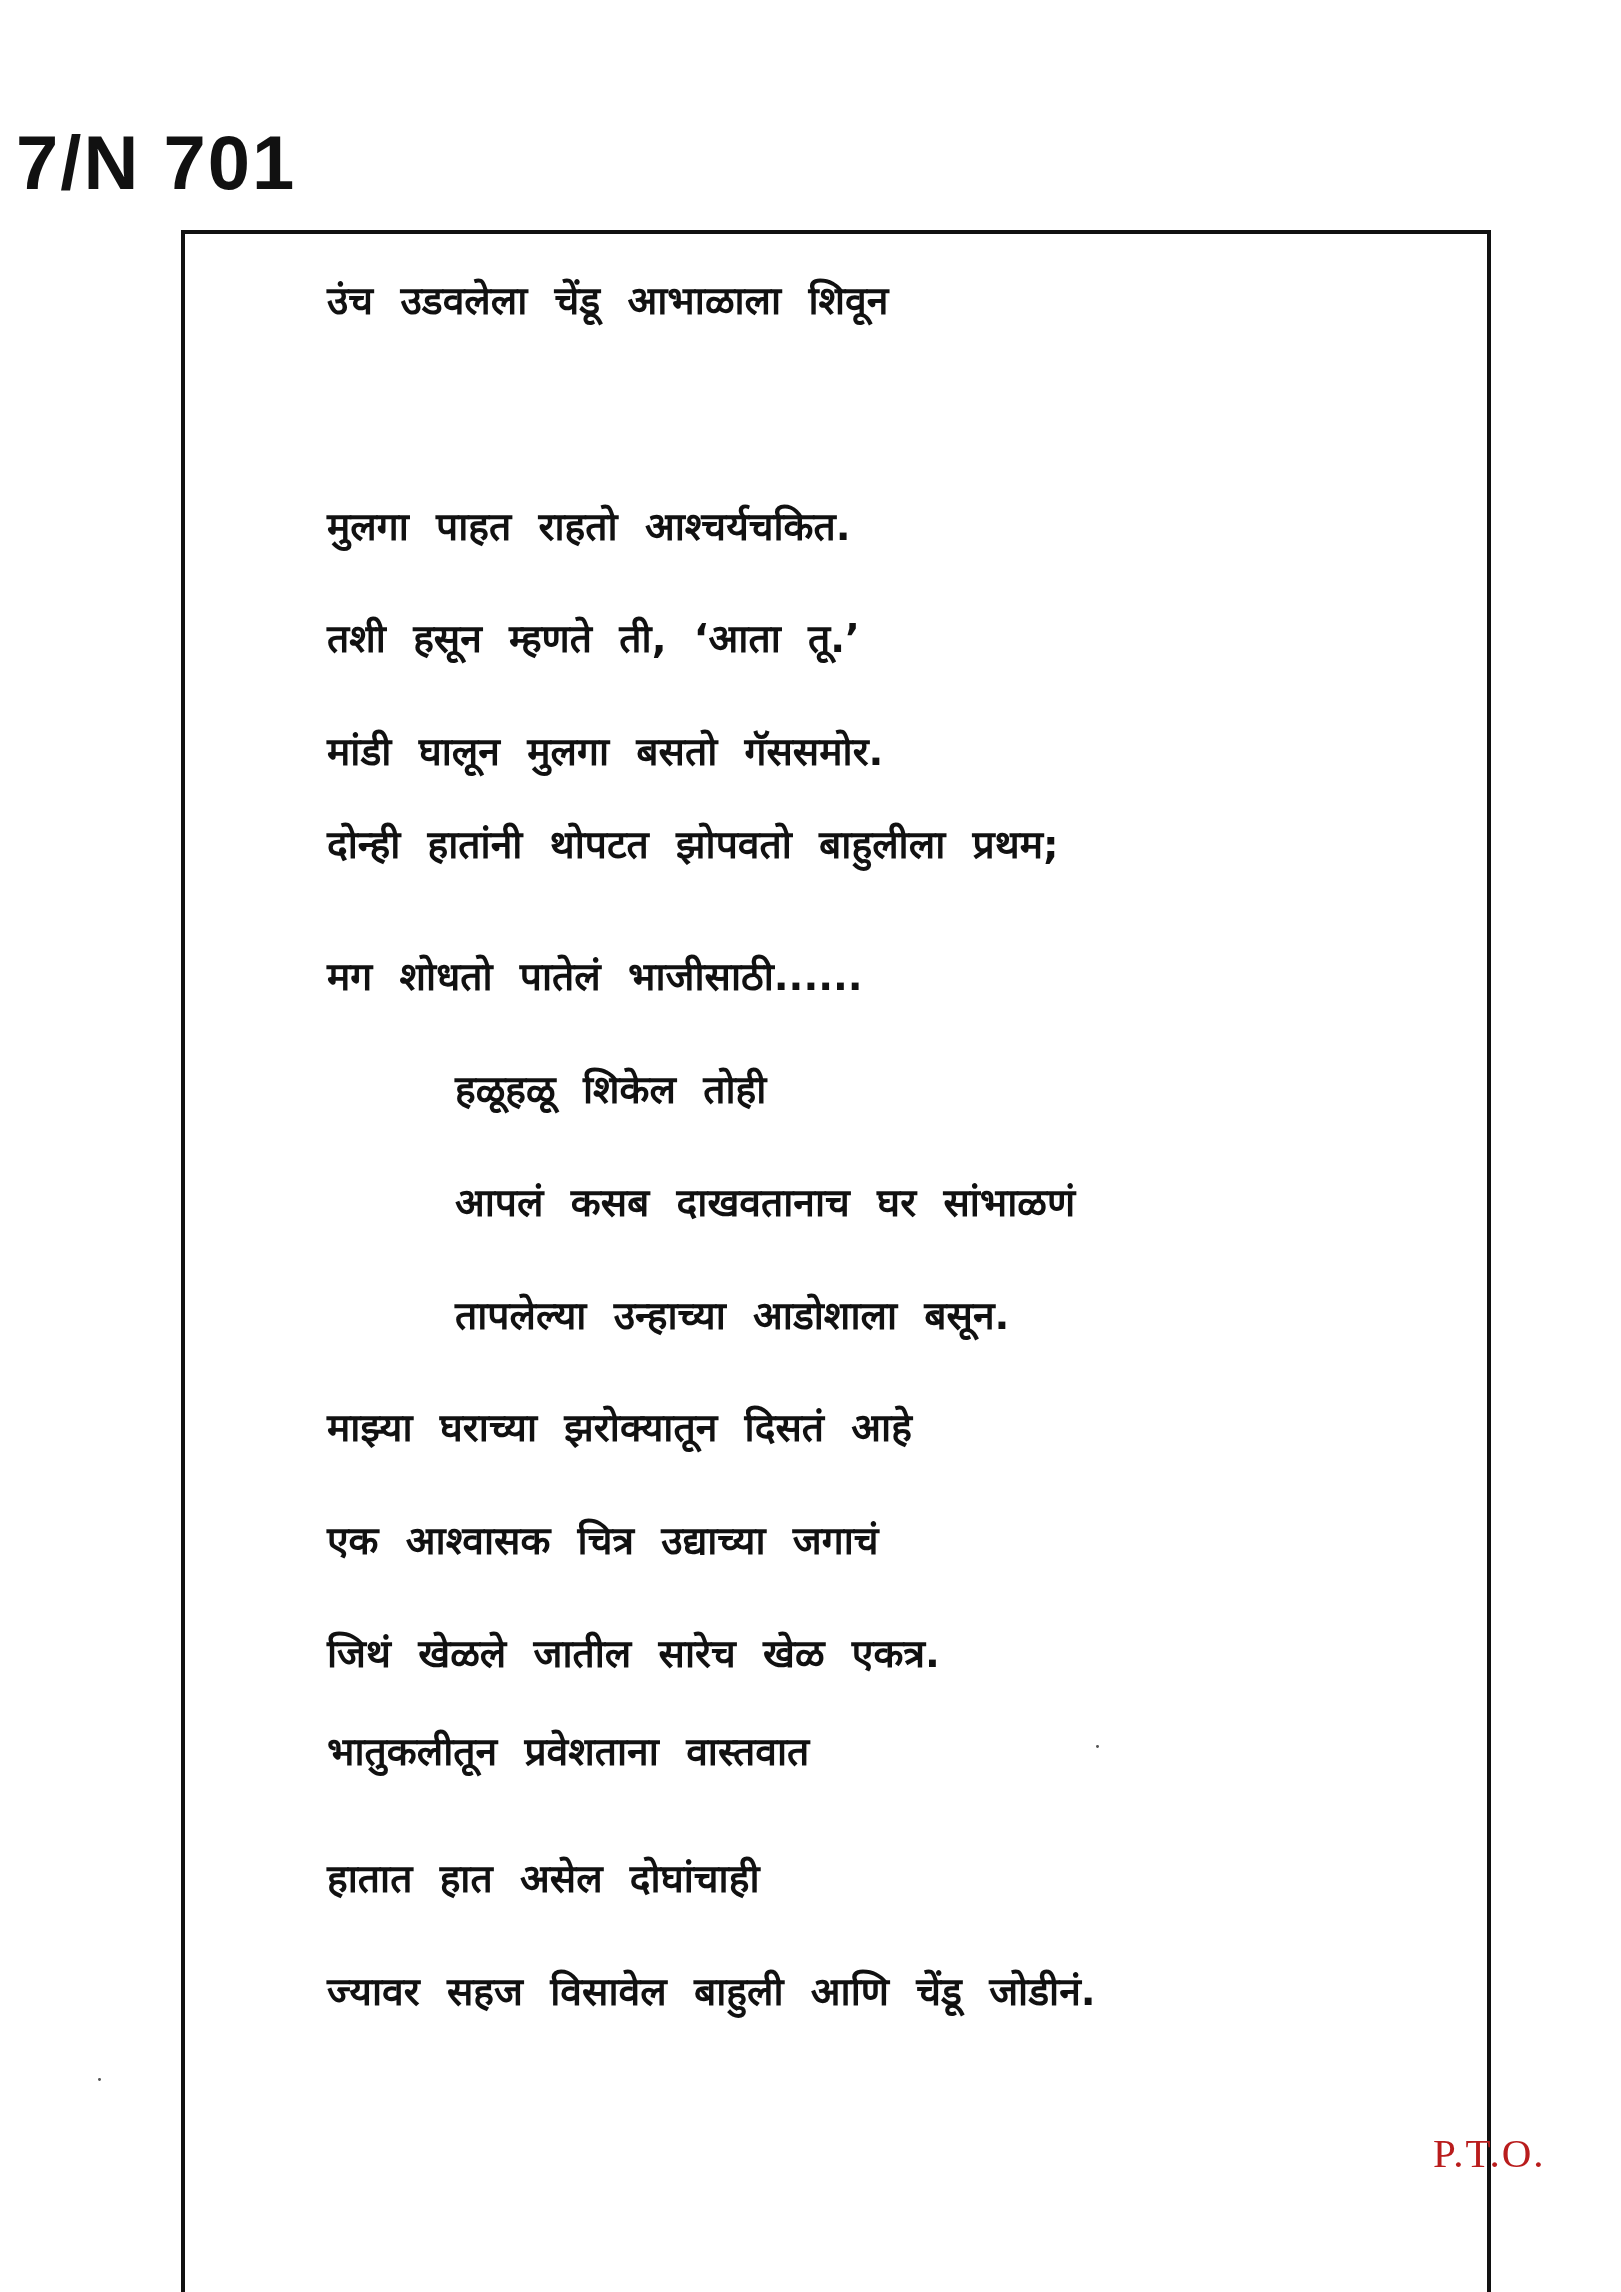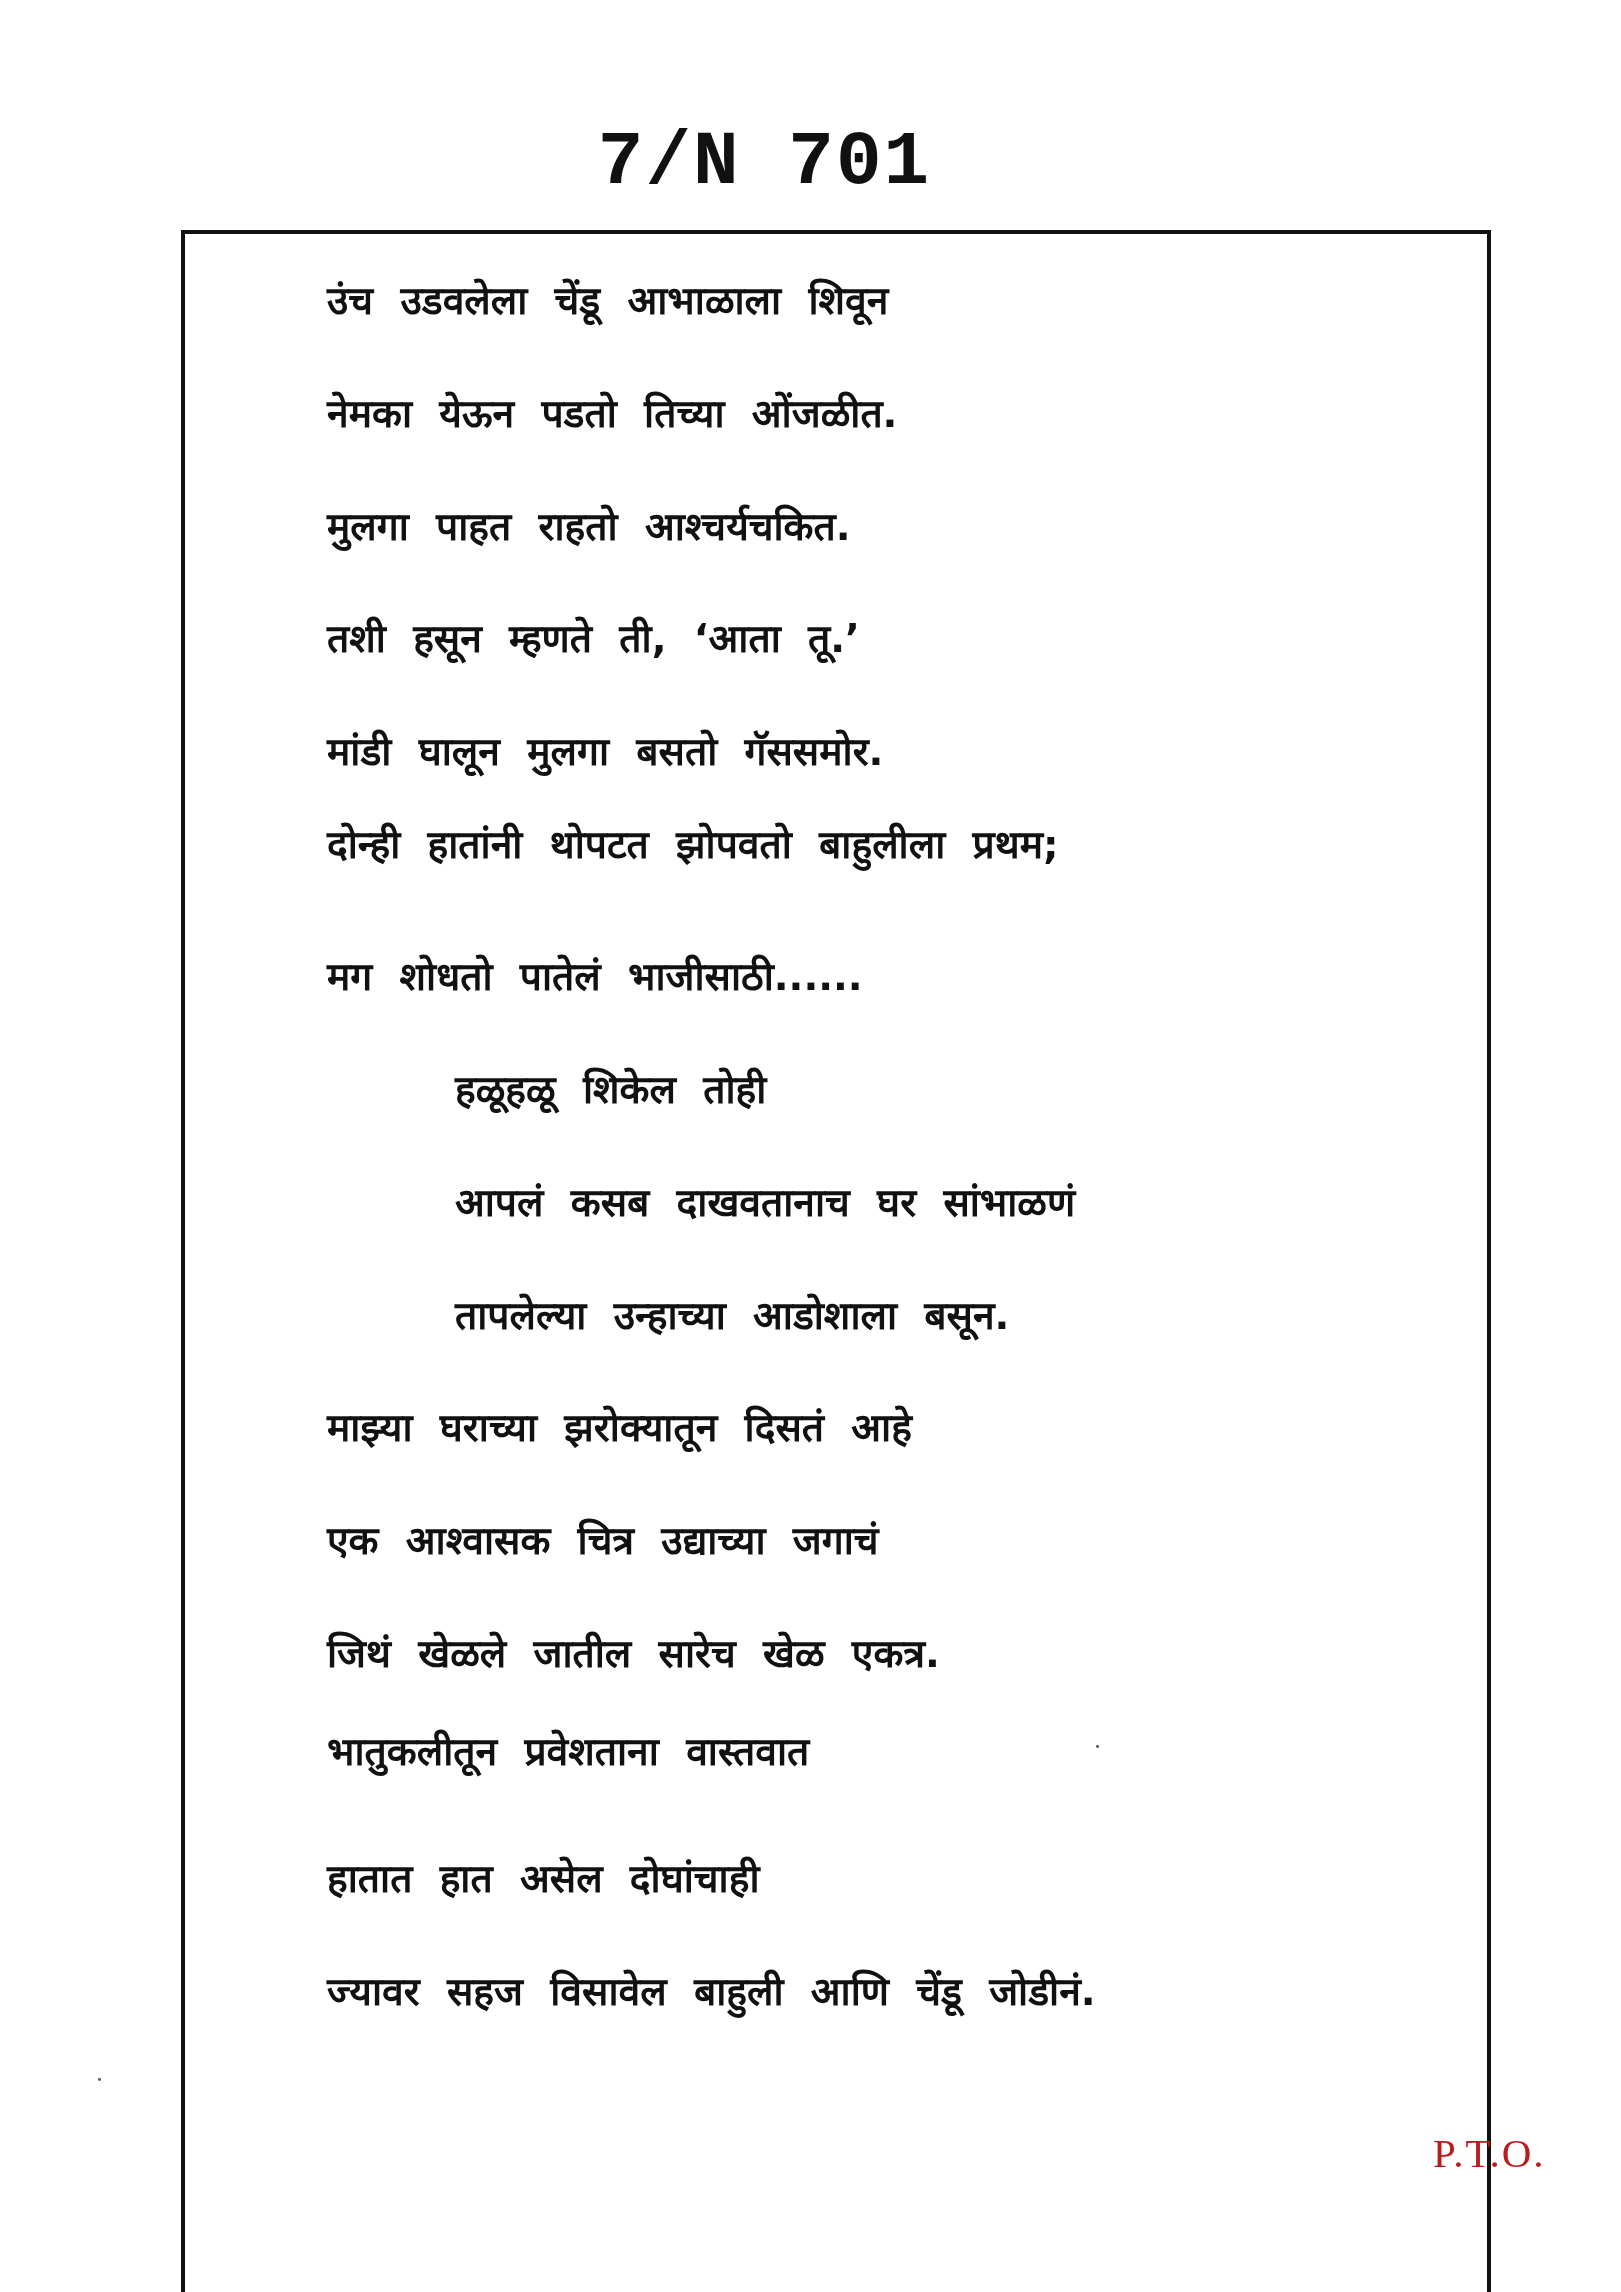--- a/index.html
+++ b/index.html
@@ -12,26 +12,27 @@
       height: 2293px;
       position: relative;
       overflow: hidden;
       color: #111111;
     }
     .page-header {
       position: absolute;
       left: 0;
       top: 125px;
       width: 1529px;
-      text-align: center;
-      font-family: Liberation Mono, monospace;
+      text-align: left;
+      font-family: Liberation Sans, sans-serif;
       font-weight: bold;
       font-size: 76px;
       letter-spacing: 2px;
       line-height: 1;
+      padding-left: 16px;
     }
     .poem-box {
       position: absolute;
       left: 181px;
       top: 230px;
       width: 1310px;
       height: 2147px;
       border: 4.9px solid #111111;
       box-sizing: border-box;
     }
@@ -66,21 +67,20 @@
       border-radius: 50%;
     }
   </style>
 </head>
 <body>
 
 <div class="page-header">7/N 701</div>
 
 <div class="poem-box">
   <div class="poem-line" style="top:44px;">उंच उडवलेला चेंडू आभाळाला शिवून</div>
-  <div class="poem-line" style="top:157px;">नेमका येऊन पडतो तिच्या ओंजळीत.</div>
   <div class="poem-line" style="top:270px;">मुलगा पाहत राहतो आश्चर्यचकित.</div>
   <div class="poem-line" style="top:382px;">तशी हसून म्हणते ती, ‘आता तू.’</div>
   <div class="poem-line" style="top:495px;">मांडी घालून मुलगा बसतो गॅससमोर.</div>
   <div class="poem-line" style="top:588px;">दोन्ही हातांनी थोपटत झोपवतो बाहुलीला प्रथम;</div>
   <div class="poem-line" style="top:720px;">मग शोधतो पातेलं भाजीसाठी......</div>
   <div class="poem-line indent" style="top:833px;">हळूहळू शिकेल तोही</div>
   <div class="poem-line indent" style="top:946px;">आपलं कसब दाखवतानाच घर सांभाळणं</div>
   <div class="poem-line indent" style="top:1059px;">तापलेल्या उन्हाच्या आडोशाला बसून.</div>
   <div class="poem-line" style="top:1171px;">माझ्या घराच्या झरोक्यातून दिसतं आहे</div>
   <div class="poem-line" style="top:1284px;">एक आश्वासक चित्र उद्याच्या जगाचं</div>

